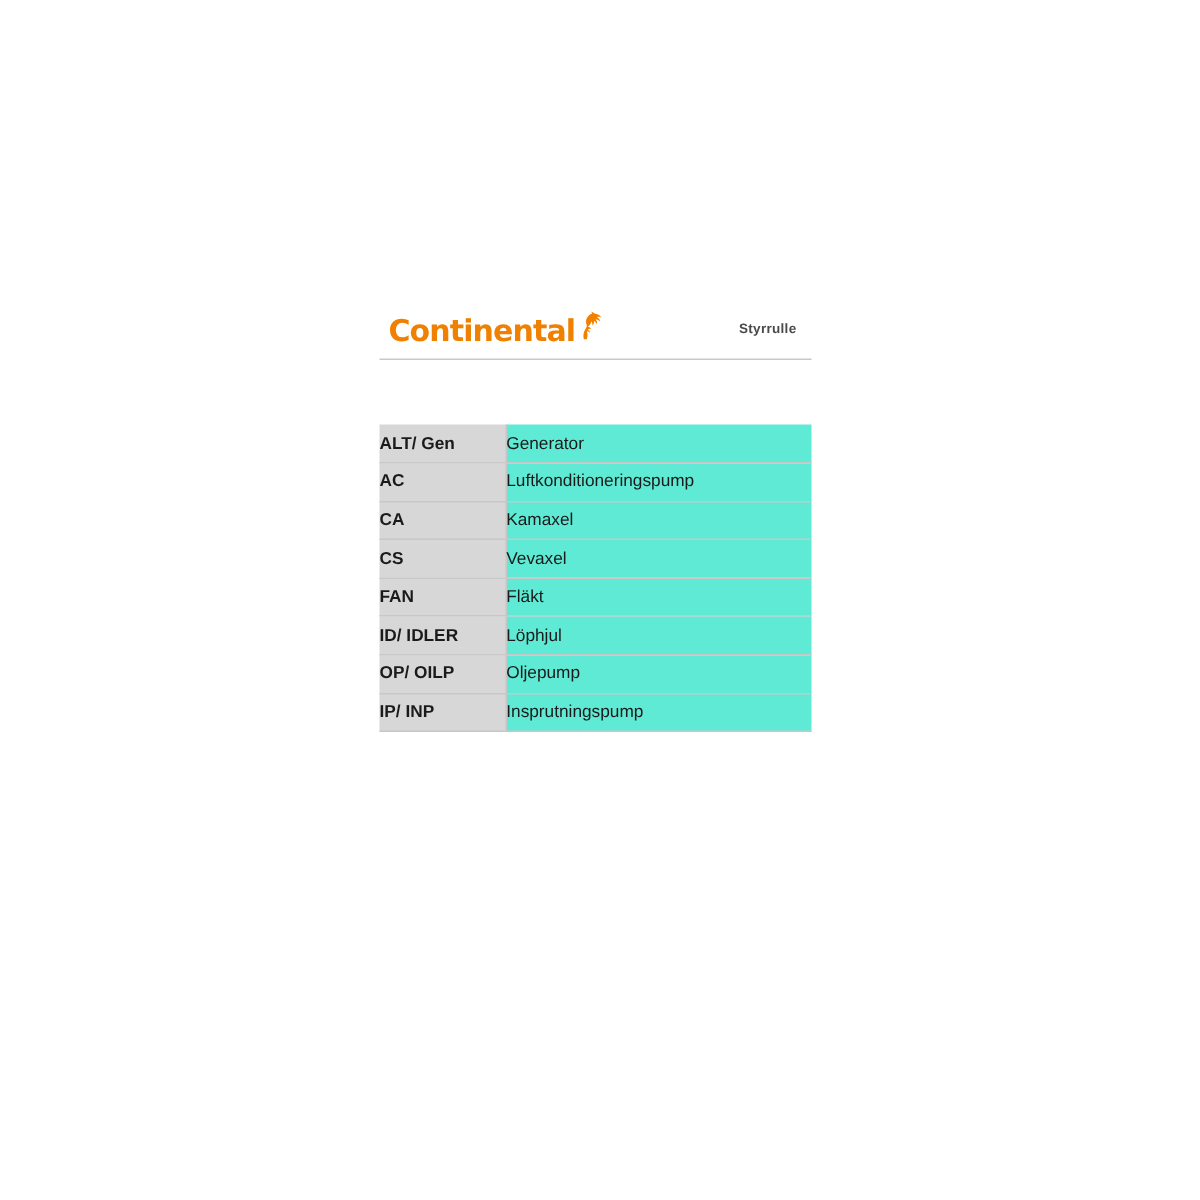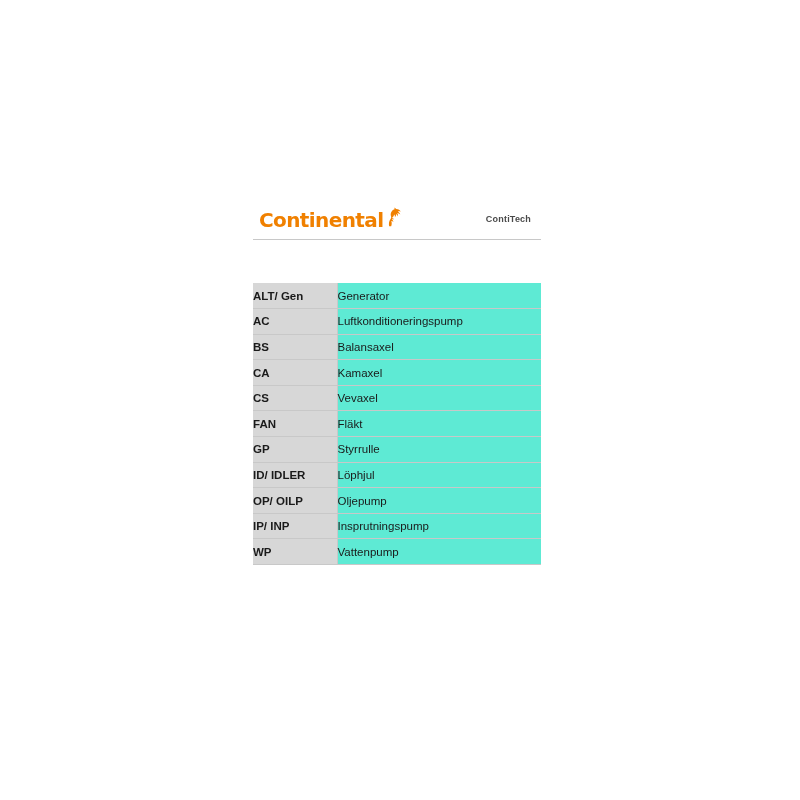--- a/index.html
+++ b/index.html
@@ -99,66 +99,54 @@
 
     <div class="brand-bar">
       <div class="brand-logo">
         <span class="brand-word">Continental</span>
         <span class="brand-horse">
           <svg width="16" height="20" viewBox="0 0 16 20" xmlns="http://www.w3.org/2000/svg">
             <path d="M3.2 19.2 C2.6 16.8 3.0 14.2 4.4 12.2 C5.2 11.0 5.4 10.2 5.0 9.2 C4.4 7.6 4.6 5.8 5.8 4.2 C6.6 3.1 7.4 2.6 8.6 2.2 L8.4 0.6 L10.3 2.0 C12.4 2.2 14.0 3.2 15.0 4.6 C14.0 4.2 12.9 4.1 11.9 4.4 C13.2 5.2 14.0 6.3 14.3 7.6 C13.4 6.6 12.3 6.0 11.0 5.9 C12.0 7.0 12.3 8.2 11.9 9.4 C11.6 8.2 10.9 7.4 9.9 6.9 C10.2 8.2 9.8 9.3 8.9 10.2 C9.1 9.0 8.8 8.1 8.1 7.4 C7.9 9.0 7.1 10.1 5.9 10.9 C6.9 11.0 7.7 11.5 8.2 12.3 C7.3 12.0 6.5 12.1 5.8 12.6 C6.8 13.2 7.3 14.0 7.4 15.0 C6.8 14.3 6.1 13.9 5.2 13.9 C5.9 15.3 5.9 17.0 5.2 19.2 Z" fill="#f08000"></path>
           </svg>
         </span>
       </div>
-      <span class="brand-sub">ContiTech</span>
+      <span class="brand-sub">Styrrulle</span>
     </div>
 
     <table class="abbr">
       <tbody>
         <tr>
           <td class="key">ALT/ Gen</td>
           <td class="val">Generator</td>
         </tr>
         <tr>
           <td class="key">AC</td>
           <td class="val">Luftkonditioneringspump</td>
-        </tr>
-        <tr>
-          <td class="key">BS</td>
-          <td class="val">Balansaxel</td>
         </tr>
         <tr>
           <td class="key">CA</td>
           <td class="val">Kamaxel</td>
         </tr>
         <tr>
           <td class="key">CS</td>
           <td class="val">Vevaxel</td>
         </tr>
         <tr>
           <td class="key">FAN</td>
           <td class="val">Fläkt</td>
         </tr>
         <tr>
-          <td class="key">GP</td>
-          <td class="val">Styrrulle</td>
-        </tr>
-        <tr>
           <td class="key">ID/ IDLER</td>
           <td class="val">Löphjul</td>
         </tr>
         <tr>
           <td class="key">OP/ OILP</td>
           <td class="val">Oljepump</td>
         </tr>
         <tr>
           <td class="key">IP/ INP</td>
           <td class="val">Insprutningspump</td>
         </tr>
-        <tr>
-          <td class="key">WP</td>
-          <td class="val">Vattenpump</td>
-        </tr>
       </tbody>
     </table>
 
   </div>
 </div>
 
 </body></html>

